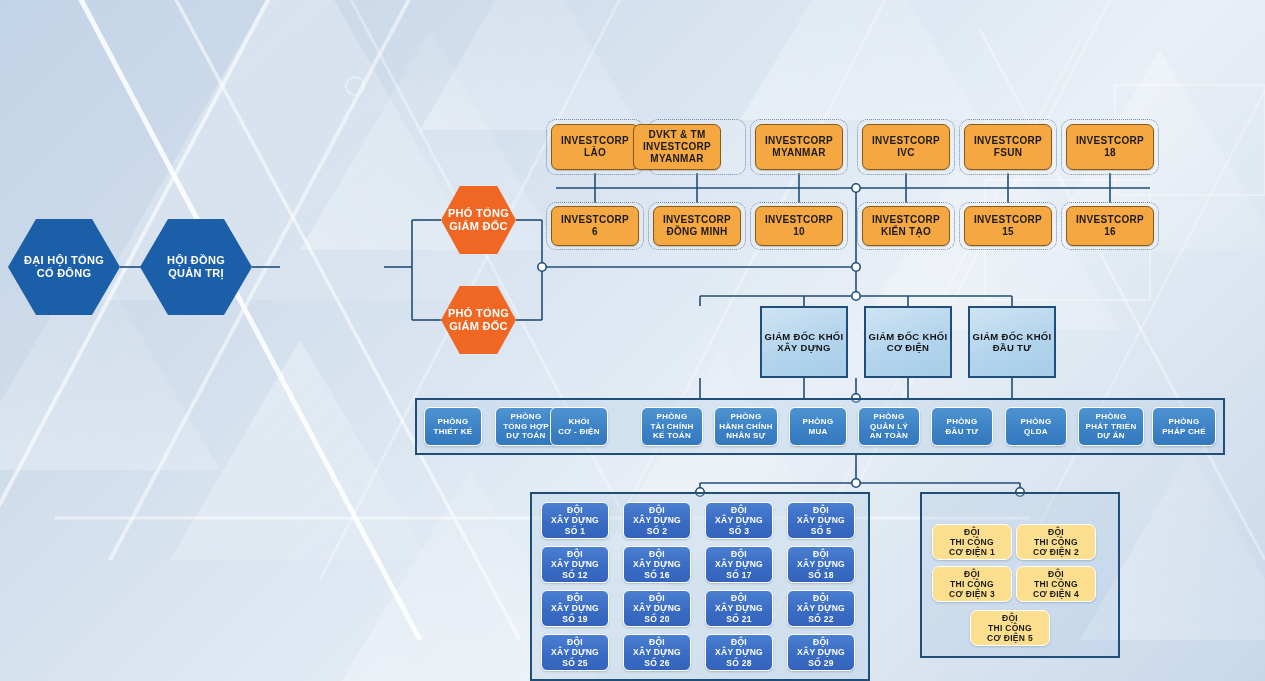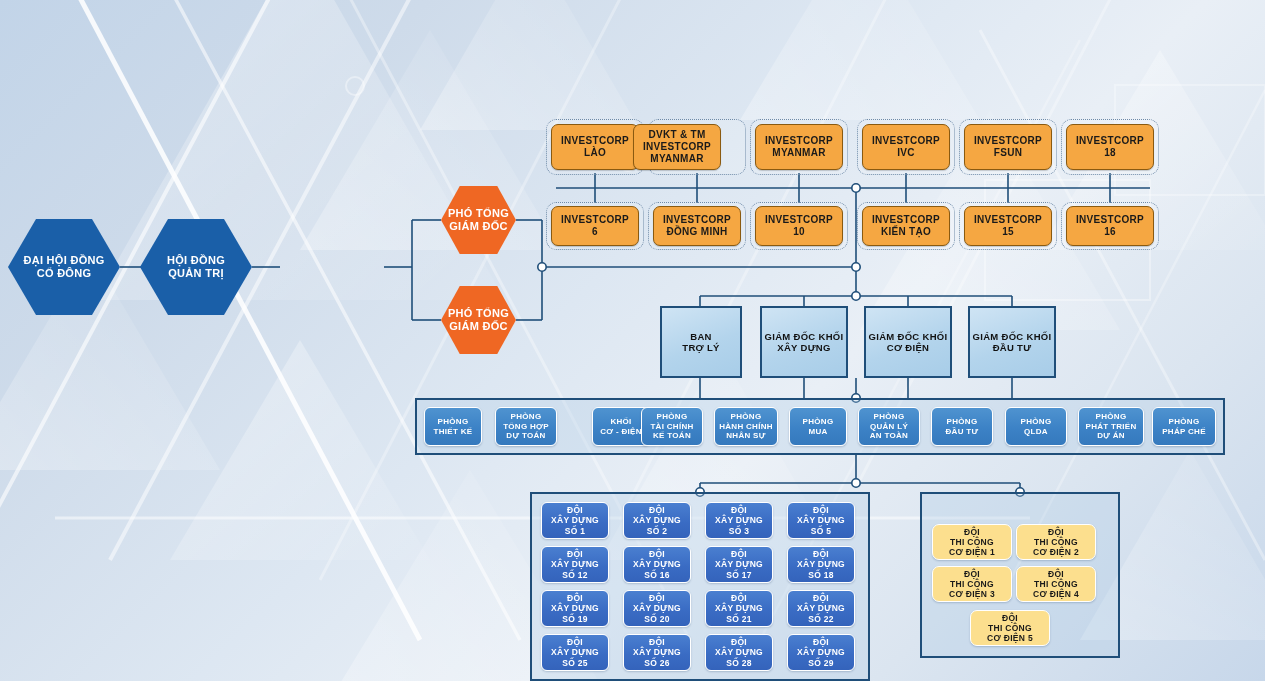--- a/index.html
+++ b/index.html
@@ -227,21 +227,21 @@
       <circle cx="856" cy="188" r="4.2"></circle>
       <circle cx="856" cy="267" r="4.2"></circle>
       <circle cx="856" cy="296" r="4.2"></circle>
       <circle cx="856" cy="398" r="4.2"></circle>
       <circle cx="856" cy="483" r="4.2"></circle>
       <circle cx="700" cy="492" r="4.2"></circle>
       <circle cx="1020" cy="492" r="4.2"></circle>
     </g>
   </svg>
 
-  <div class="node hex hex-blue" style="left:8px;  top:219px; width:112px; height:96px;">ĐẠI HỘI ĐỒNG
+  <div class="node hex hex-blue" style="left:8px;  top:219px; width:112px; height:96px;">ĐẠI HỘI TỔNG
 CỔ ĐÔNG</div>
   <div class="node hex hex-blue" style="left:140px;top:219px; width:112px; height:96px;">HỘI ĐỒNG
 QUẢN TRỊ</div>
 
   <div class="node hex hex-orange" style="left:441px;top:186px; width:75px; height:68px;">PHÓ TỔNG
 GIÁM ĐỐC</div>
   <div class="node hex hex-orange" style="left:441px;top:286px; width:75px; height:68px;">PHÓ TỔNG
 GIÁM ĐỐC</div>
 
   <div class="box-orange-halo" style="left:546px;top:119px;width:98px;height:56px;"></div>
@@ -286,37 +286,35 @@
 KIẾN TẠO</div>
 
   <div class="box-orange-halo" style="left:959px;top:202px;width:98px;height:48px;"></div>
   <div class="node box-orange" style="left:964px;top:206px;width:88px;height:40px;">INVESTCORP
 15</div>
 
   <div class="box-orange-halo" style="left:1061px;top:202px;width:98px;height:48px;"></div>
   <div class="node box-orange" style="left:1066px;top:206px;width:88px;height:40px;">INVESTCORP
 16</div>
 
-  <div class="node box-lblue" style="left:660px;top:306px;width:82px;height:72px;">BAN
-TRỢ LÝ</div>
   <div class="node box-lblue" style="left:760px;top:306px;width:88px;height:72px;">GIÁM ĐỐC KHỐI
 XÂY DỰNG</div>
   <div class="node box-lblue" style="left:864px;top:306px;width:88px;height:72px;">GIÁM ĐỐC KHỐI
 CƠ ĐIỆN</div>
   <div class="node box-lblue" style="left:968px;top:306px;width:88px;height:72px;">GIÁM ĐỐC KHỐI
 ĐẦU TƯ</div>
 
   <div class="group-frame" style="left:415px;top:398px;width:810px;height:57px;"></div>
 
   <div class="node box-mblue" style="left:424px;top:407px;width:58px;height:39px;">PHÒNG
 THIẾT KẾ</div>
   <div class="node box-mblue" style="left:495px;top:407px;width:62px;height:39px;">PHÒNG
 TỔNG HỢP
 DỰ TOÁN</div>
-  <div class="node box-mblue" style="left:592px;top:407px;width:58px;height:39px;">KHỐI
+  <div class="node box-mblue" style="left:550px;top:407px;width:58px;height:39px;">KHỐI
 CƠ - ĐIỆN</div>
   <div class="node box-mblue" style="left:641px;top:407px;width:62px;height:39px;">PHÒNG
 TÀI CHÍNH
 KẾ TOÁN</div>
   <div class="node box-mblue" style="left:714px;top:407px;width:64px;height:39px;">PHÒNG
 HÀNH CHÍNH
 NHÂN SỰ</div>
   <div class="node box-mblue" style="left:789px;top:407px;width:58px;height:39px;">PHÒNG
 MUA</div>
   <div class="node box-mblue" style="left:858px;top:407px;width:62px;height:39px;">PHÒNG

